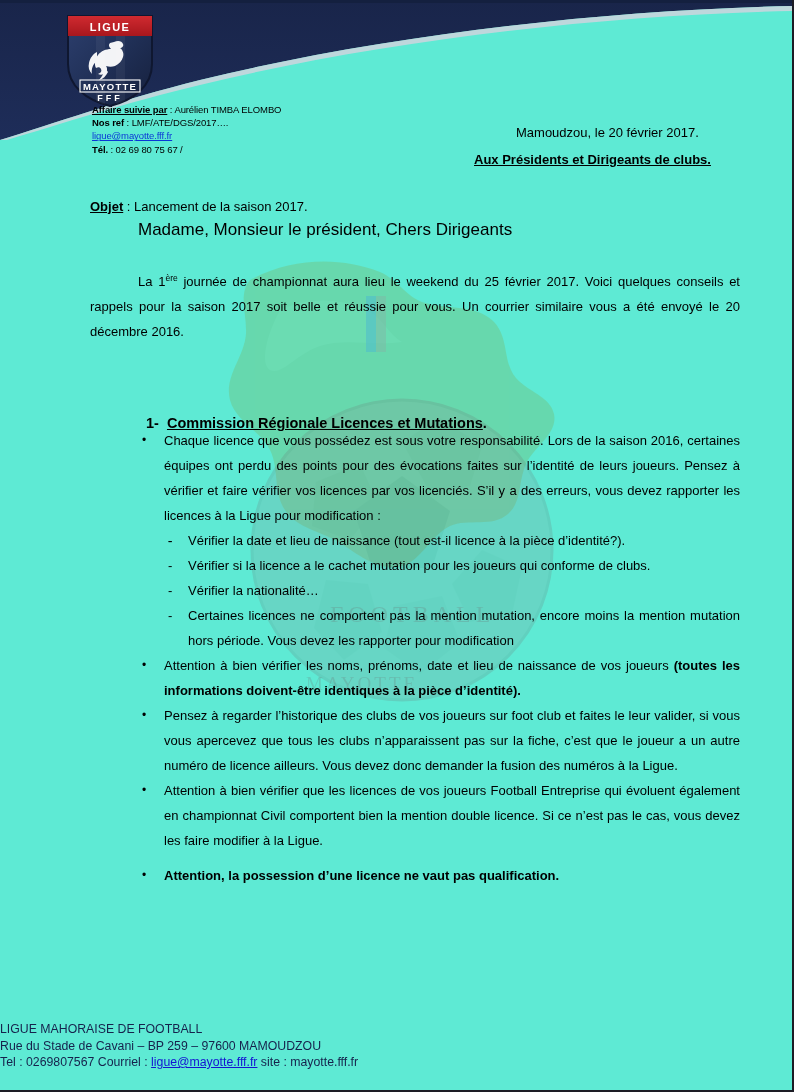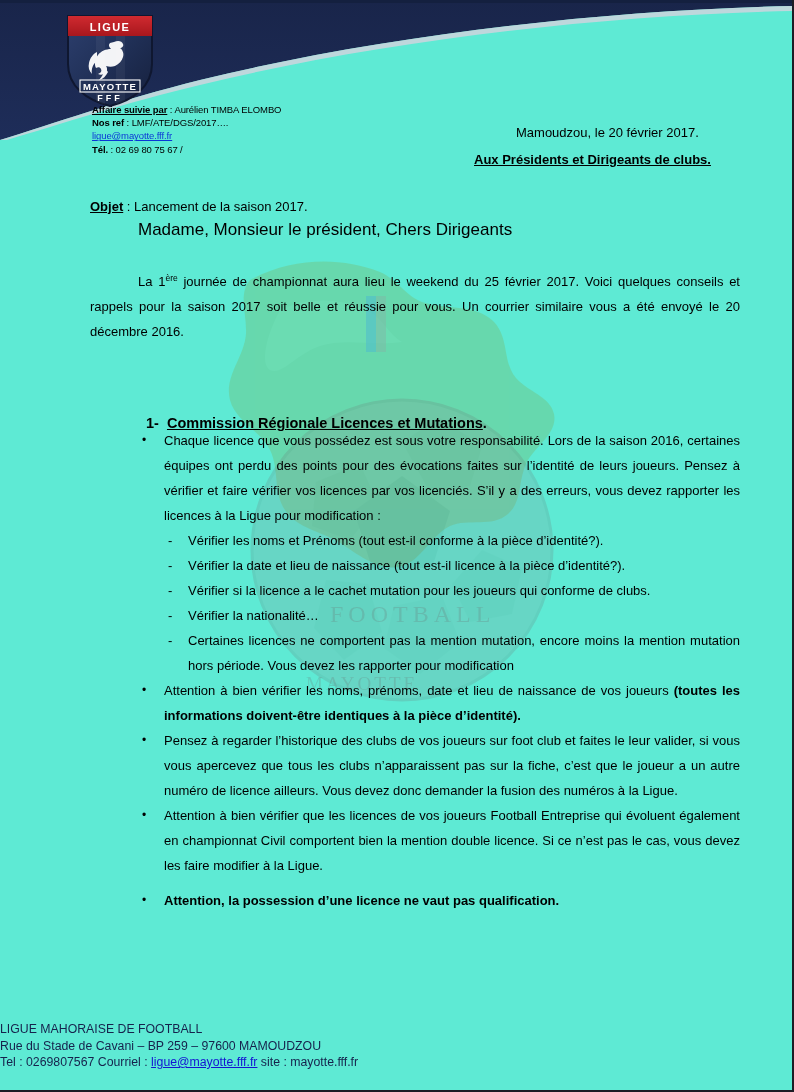--- a/index.html
+++ b/index.html
@@ -300,21 +300,20 @@
 
     <div class="bullets">
 
       <div class="bullet-row">
         <span class="mark">•</span>
         <span>Chaque licence que vous possédez est sous votre responsabilité. Lors de la saison 2016, certaines équipes ont perdu des points pour des évocations faites sur l’identité de leurs joueurs. Pensez à vérifier et faire vérifier vos licences par vos licenciés. S’il y a des erreurs, vous devez rapporter les licences à la Ligue pour modification :</span>
       </div>
       <div class="sub-list">
         <div class="sub-row nojustify">
           <span class="mark">-</span>
-          <span>Vérifier les noms et Prénoms (tout est-il conforme à la pièce d’identité?).</span>
         </div>
         <div class="sub-row nojustify">
           <span class="mark">-</span>
           <span>Vérifier la date et lieu de naissance (tout est-il licence à la pièce d’identité?).</span>
         </div>
         <div class="sub-row nojustify">
           <span class="mark">-</span>
           <span>Vérifier si la licence a le cachet mutation pour les joueurs qui conforme de clubs.</span>
         </div>
         <div class="sub-row nojustify">

